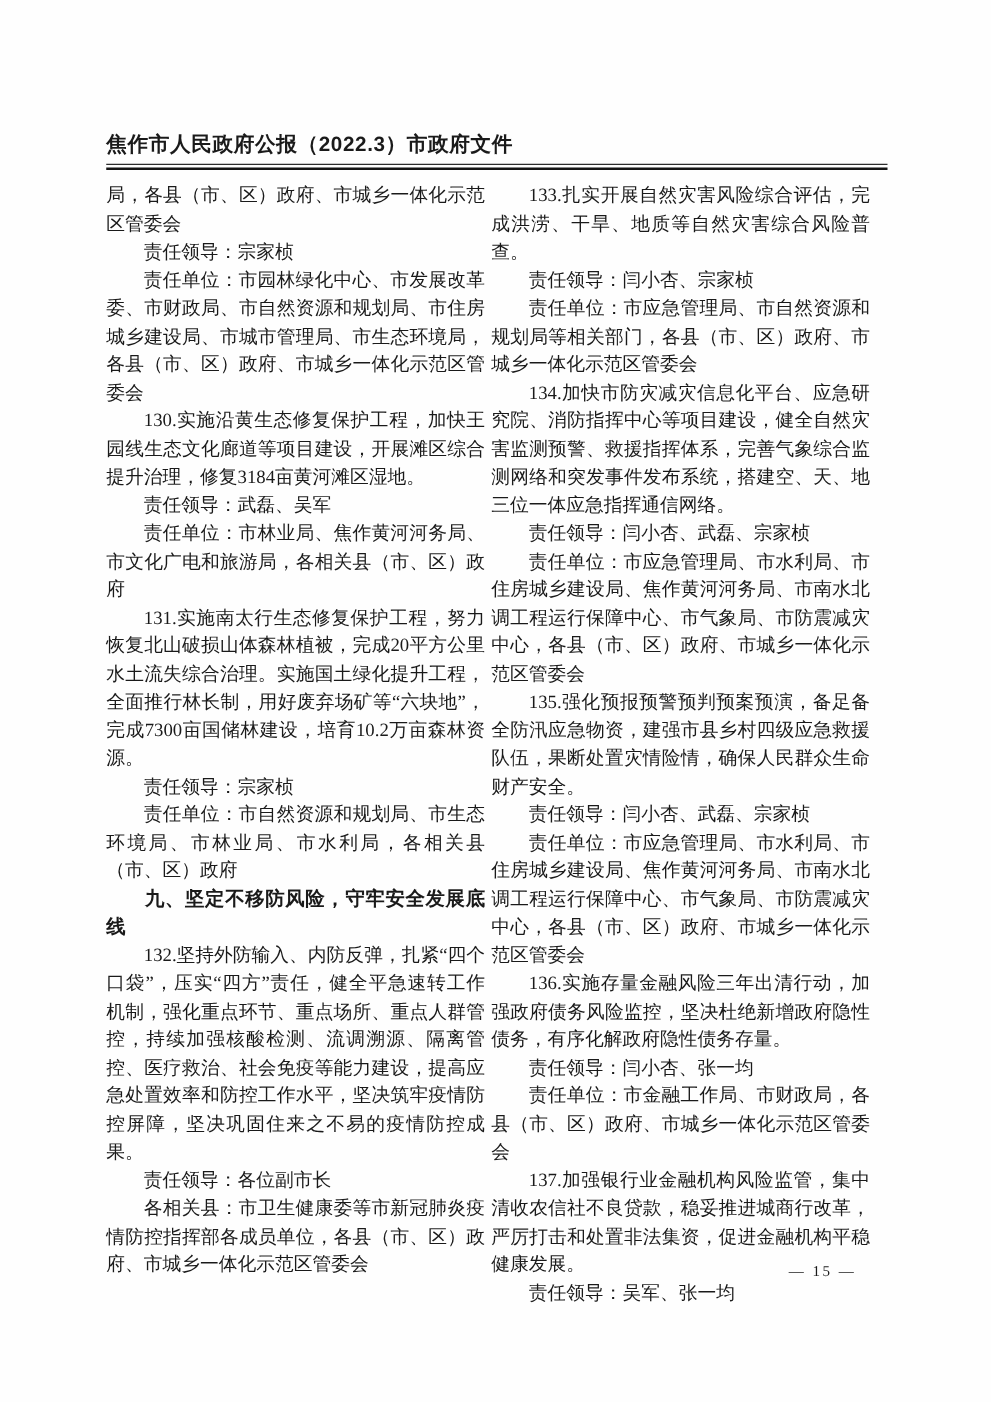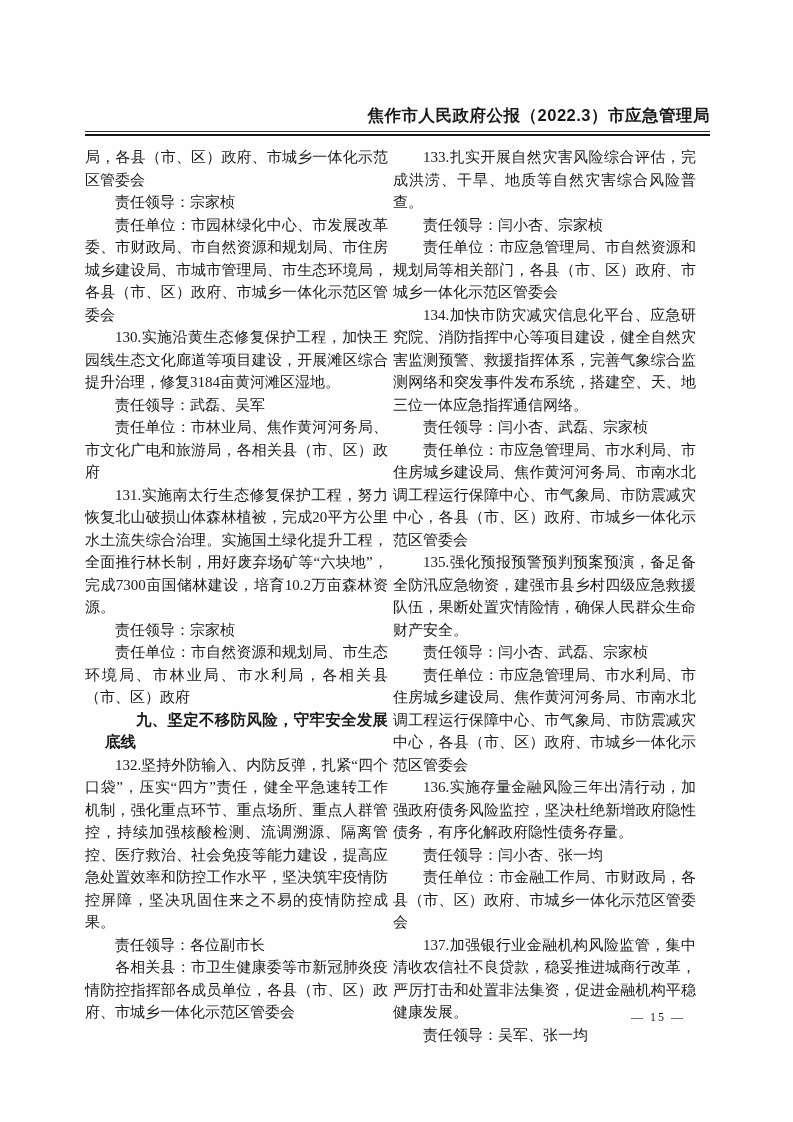--- a/index.html
+++ b/index.html
@@ -12,21 +12,21 @@
     color: #1a1a1a;
     font-family: "Liberation Serif", serif;
     overflow: hidden;
   }
   .page-header {
     position: absolute;
     left: 85px;
     right: 83px;
     top: 105px;
     display: flex;
-    justify-content: flex-end;
+    justify-content: flex-start;
     align-items: baseline;
     font-family: "Liberation Sans", sans-serif;
     font-weight: bold;
     font-size: 16.5px;
     letter-spacing: 0.5px;
   }
   .header-rule {
     position: absolute;
     left: 85px;
     right: 83px;
@@ -50,39 +50,38 @@
     line-height: 22.5px;
     text-align: justify;
     text-justify: inter-character;
   }
   .p { margin: 0; }
   .ind { text-indent: 2em; }
   .head {
     font-weight: bold;
     font-family: "Liberation Sans", sans-serif;
     font-size: 15.5px;
-    margin-left: 20px;
   }
   .page-number {
     position: absolute;
     top: 1010px;
     right: 108px;
     font-size: 12px;
     letter-spacing: 2px;
     font-family: "Liberation Serif", serif;
   }
 </style>
 </head>
 <body>
 
 <div class="page">
 
   <div class="page-header">
     <span>焦作市人民政府公报（2022.3）</span>
-    <span>市应急管理局</span>
+    <span>市政府文件</span>
   </div>
 
   <div class="header-rule"></div>
 
   <div class="columns">
 
     <div class="col">
       <p class="p">局，各县（市、区）政府、市城乡一体化示范区管委会</p>
       <p class="p ind">责任领导：宗家桢</p>
       <p class="p ind">责任单位：市园林绿化中心、市发展改革委、市财政局、市自然资源和规划局、市住房城乡建设局、市城市管理局、市生态环境局，各县（市、区）政府、市城乡一体化示范区管委会</p>

